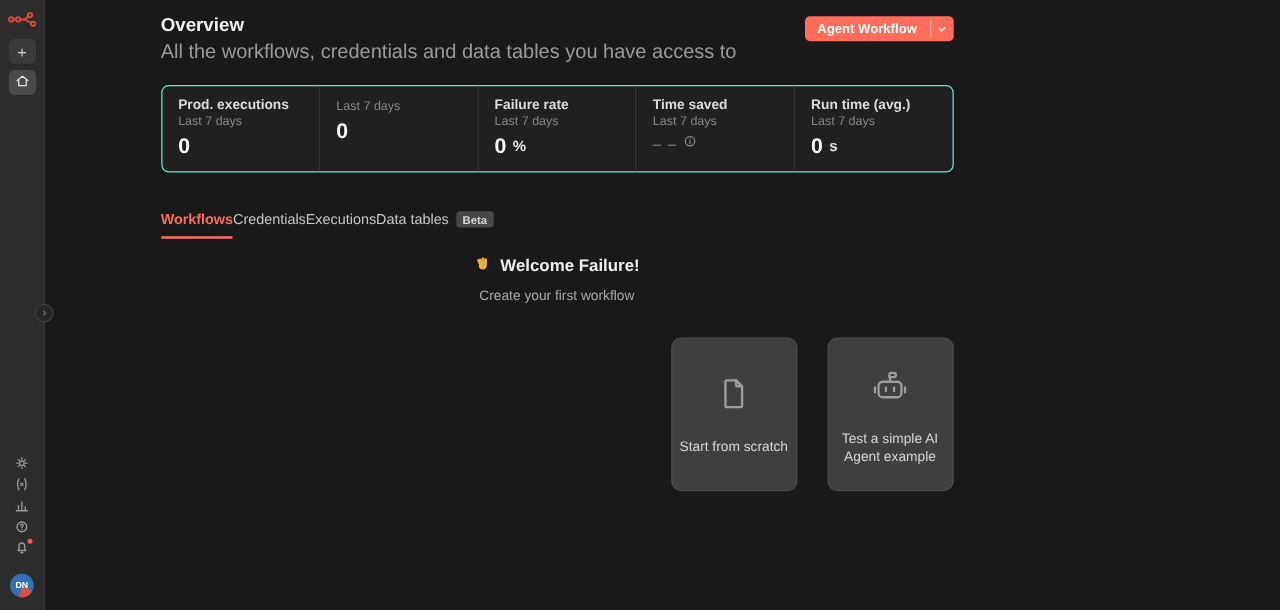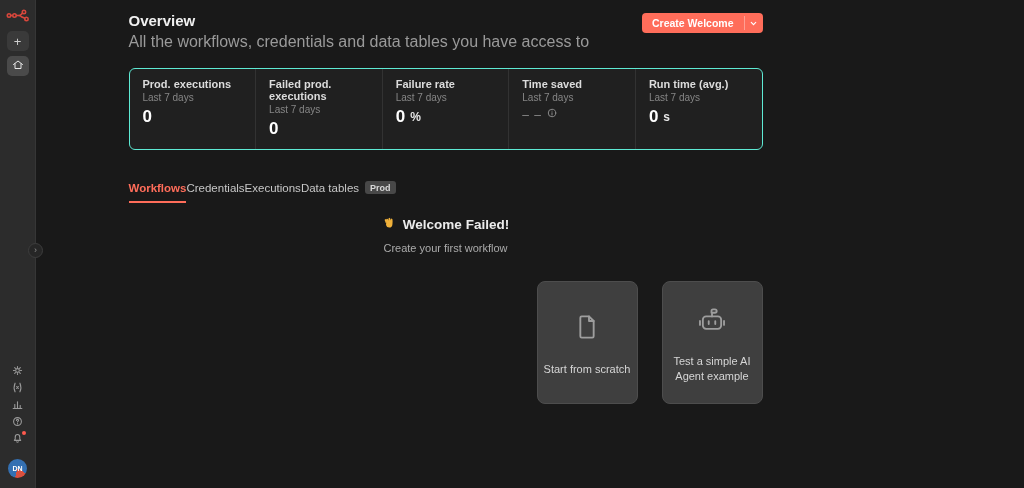--- a/index.html
+++ b/index.html
@@ -191,41 +191,40 @@
 
 <div class="main">
   <div class="main-col">
 
     <div class="header-row">
       <div>
         <div class="page-title">Overview</div>
         <div class="page-subtitle">All the workflows, credentials and data tables you have access to</div>
       </div>
       <div class="create-btn">
-        <span class="label">Create Welcome</span>
+        <span class="label">Agent Workflow</span>
         <span class="divider"></span>
         <span class="caret">
           <svg width="9" height="9" viewBox="0 0 24 24" fill="none" stroke="#fff" stroke-width="3" stroke-linecap="round">
             <path d="M6 9 L12 15 L18 9"></path>
           </svg>
         </span>
       </div>
     </div>
 
     <div class="stats-bar">
       <div class="stat-cell">
         <div class="stat-title">Prod. executions</div>
         <div class="stat-period">Last 7 days</div>
         <div class="stat-value">
           <span>0</span>
             <span class="unit"></span>
         </div>
       </div>
       <div class="stat-cell">
-        <div class="stat-title">Failed prod. executions</div>
         <div class="stat-period">Last 7 days</div>
         <div class="stat-value">
           <span>0</span>
             <span class="unit"></span>
         </div>
       </div>
       <div class="stat-cell">
         <div class="stat-title">Failure rate</div>
         <div class="stat-period">Last 7 days</div>
         <div class="stat-value">
@@ -261,33 +260,33 @@
         <span>Workflows</span>
       </div>
       <div class="tab">
         <span>Credentials</span>
       </div>
       <div class="tab">
         <span>Executions</span>
       </div>
       <div class="tab">
         <span>Data tables</span>
-        <span class="badge">Prod</span>
+        <span class="badge">Beta</span>
       </div>
     </div>
 
     <div class="welcome">
       <div class="welcome-title">
         <span>
           <svg width="14" height="14" viewBox="0 0 24 24" fill="#f0b13a">
             <path d="M7.2 11.5 Q6 5 8.8 4.6 Q10.6 4.4 10.9 8.2 Q10.6 3.4 12.6 3.2 Q14.5 3.1 14.8 7.6 Q14.9 3.9 16.6 4.1 Q18.4 4.4 18.2 9 L17.9 14 Q17.5 19.8 12.4 19.9 Q8 20 6.9 15.4 Z"></path>
             <path d="M5.2 8.4 Q3.6 6.6 5.3 5.5 Q6.8 4.7 7.6 8.2 L8 11.4 L6.4 12.2 Z"></path>
           </svg>
         </span>
-        <span>Welcome Failed!</span>
+        <span>Welcome Failure!</span>
       </div>
       <div class="welcome-sub">Create your first workflow</div>
     </div>
 
     <div class="start-cards">
       <div class="start-card">
         <span class="card-icon">
           <svg width="32" height="32" viewBox="0 0 24 24" fill="none" stroke="#9e9e9e" stroke-width="1.4" stroke-linecap="round" stroke-linejoin="round">
             <path d="M13.5 4 H8 Q7 4 7 5 V19 Q7 20 8 20 H16 Q17 20 17 19 V7.5 Z"></path>
             <path d="M13.5 4 V7.5 H17"></path>

